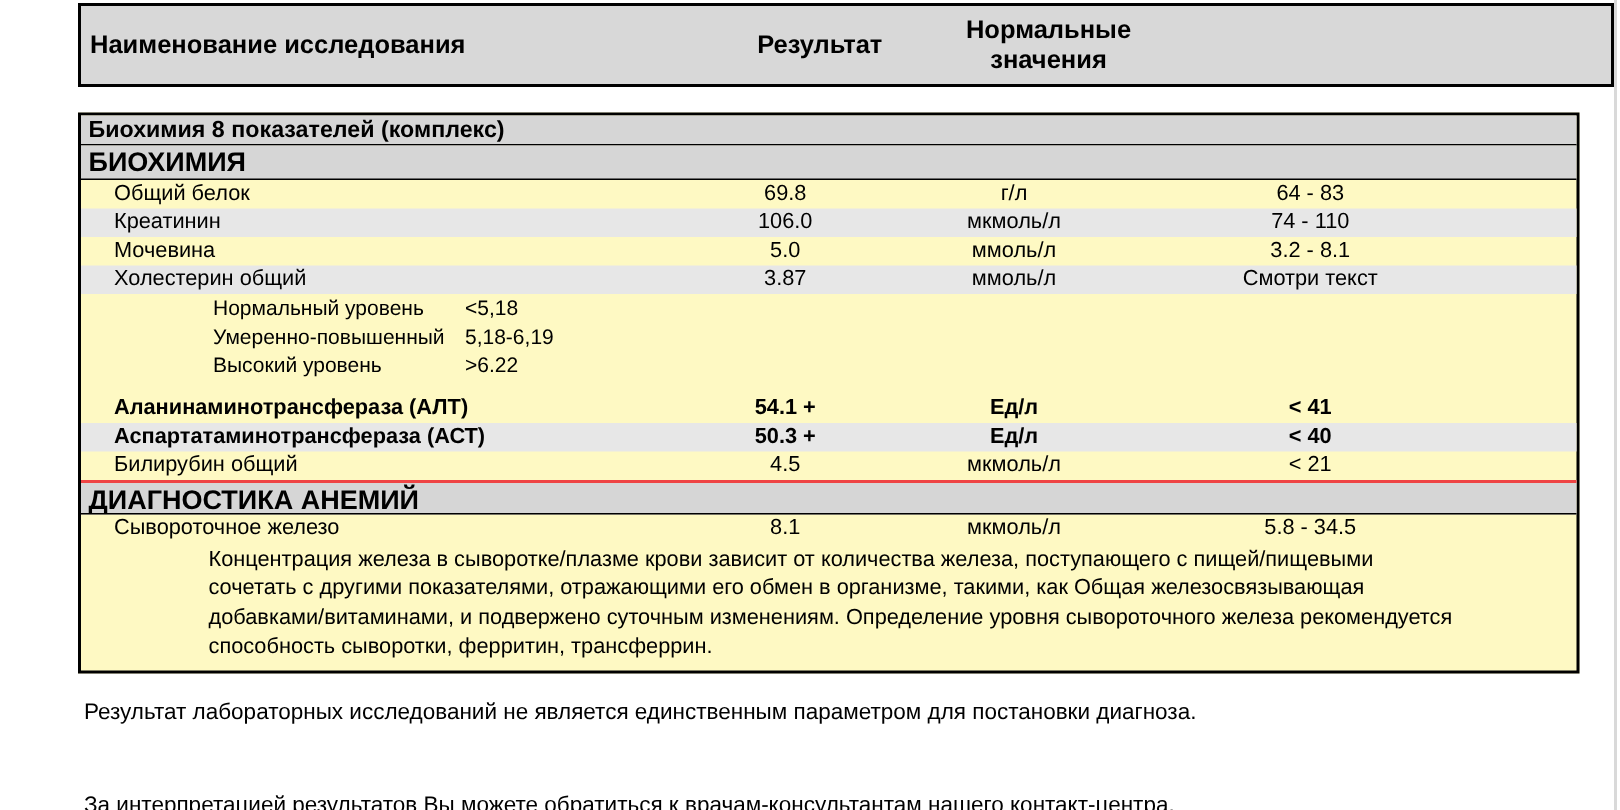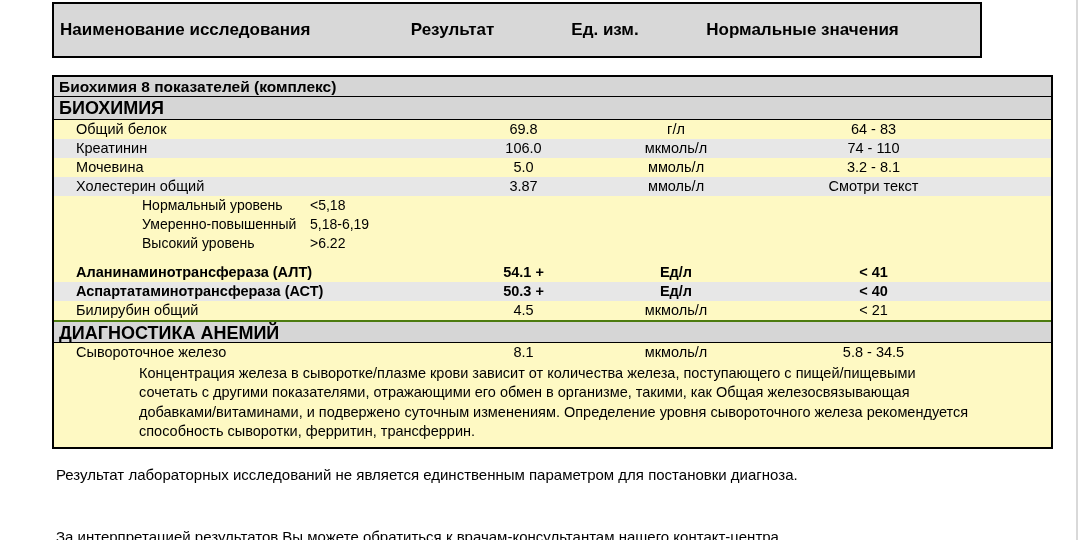--- a/index.html
+++ b/index.html
@@ -10,21 +10,21 @@
     color: #000;
     position: relative;
     overflow: hidden;
   }
   .page-edge-line {
     position: absolute; top: 0; left: 1076px; width: 2px; height: 540px;
     background: #d9d9d9;
   }
   
   .hdr-box {
-    position: absolute; left: 52px; top: 2px; width: 930px; height: 56px;
+    position: absolute; left: 52px; top: 2px; width: 1024px; height: 56px;
     background: #d8d8d8;
     border: 2px solid #000;
     display: grid;
     grid-template-columns: 1fr 125px 180px 215px 70px;
     align-items: center;
     font-weight: bold; font-size: 17px;
   }
   .hdr-box .c-name  { padding-left: 6px; text-align: left; }
   .hdr-box .c-mid   { text-align: center; }
   
@@ -38,21 +38,21 @@
     height: 20px; line-height: 20px;
     font-weight: bold; font-size: 15.5px; padding-left: 5px;
     overflow: hidden;
   }
   .row-section2 {
     background: #d6d6d6; border-bottom: 1px solid #000;
     height: 23px; line-height: 23px;
     font-weight: bold; font-size: 18px; padding-left: 5px;
     overflow: hidden;
   }
-  .row-section2.topline { border-top: 2px solid #4d7c0f; }
+  .row-section2.topline { border-top: 2px solid #ef4444; }
   .row-data {
     display: grid;
     grid-template-columns: 1fr 125px 180px 215px 70px;
     height: 19px; line-height: 19px; font-size: 14.5px;
     overflow: hidden;
   }
   .row-data.shaded { background: #e7e7e7; }
   .row-data.bold { font-weight: bold; }
   .row-data .c-name { padding-left: 22px; white-space: nowrap; }
   .row-data .c-mid  { text-align: center; white-space: nowrap; }
@@ -72,21 +72,20 @@
   .footer-line.l2 { top: 528px; }
 </style>
 </head>
 <body>
 
 <div class="page-edge-line"></div>
 
 <div class="hdr-box">
   <div class="c-name">Наименование исследования</div>
   <div class="c-mid">Результат</div>
-  <div class="c-mid">Ед. изм.</div>
   <div class="c-mid">Нормальные значения</div>
   <div></div>
 </div>
 
 <div class="tbl-box" id="table-body">
     <div class="row-section1">Биохимия 8 показателей (комплекс)</div>
     <div class="row-section2">БИОХИМИЯ</div>
     <div class="row-data">
       <div class="c-name">Общий белок</div>
       <div class="c-mid">69.8</div>

